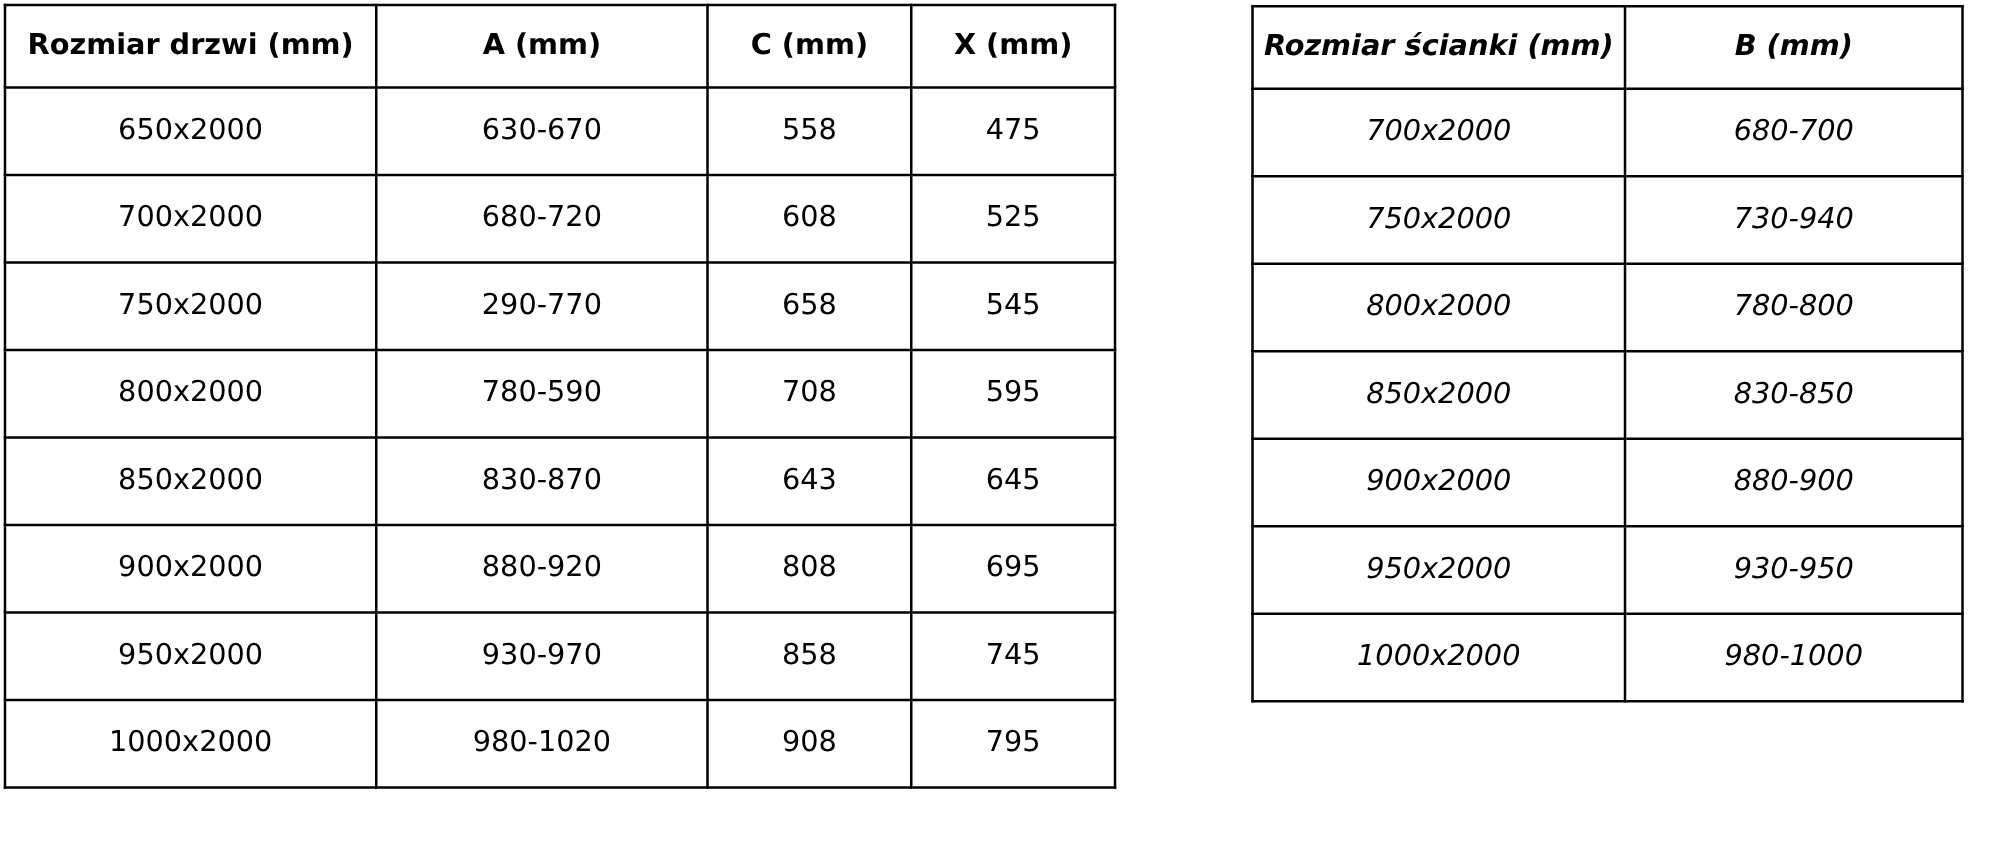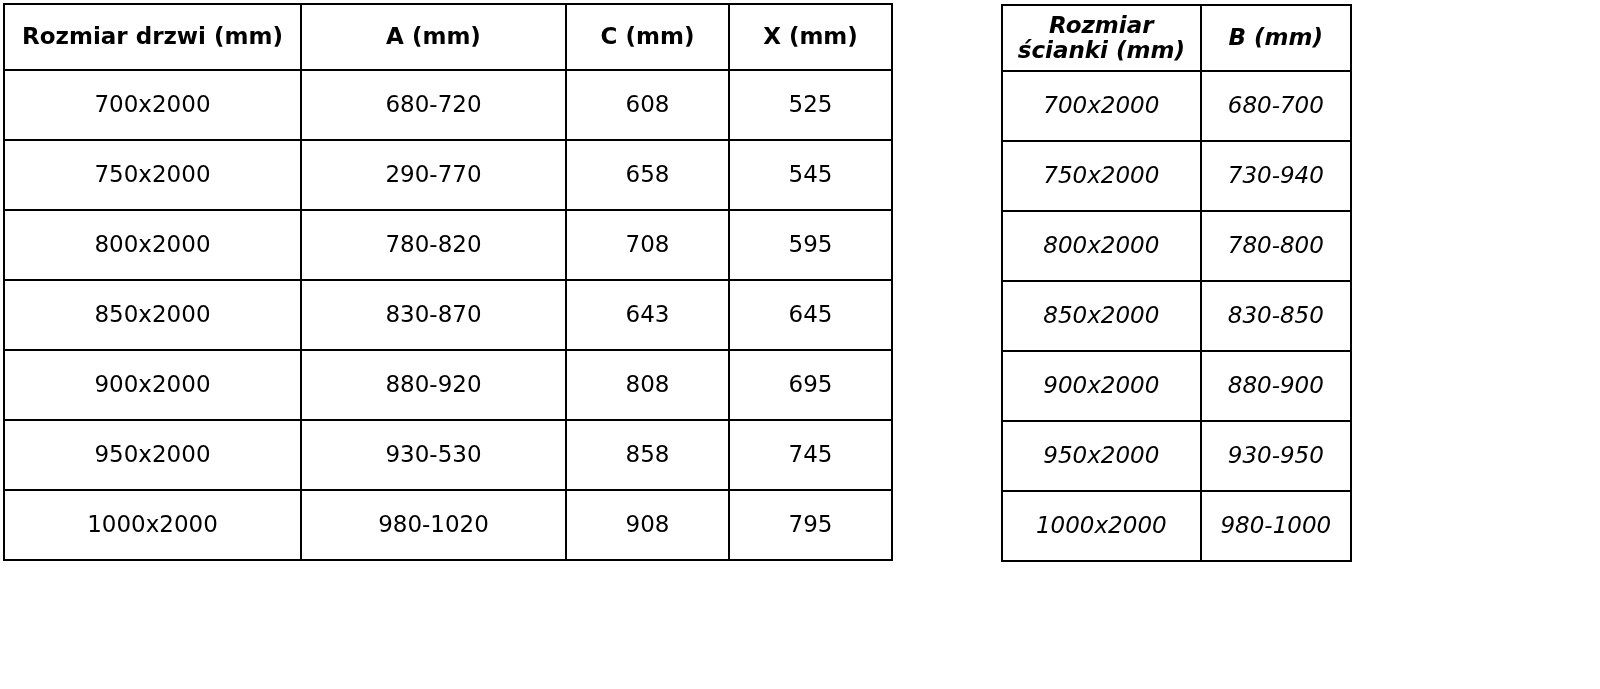--- a/index.html
+++ b/index.html
@@ -9,21 +9,21 @@
   }
   body {
     width: 1600px;
     height: 689px;
     font-family: "DejaVu Sans", sans-serif;
     color: #000000;
     overflow: hidden;
   }
   .page {
     position: relative;
-    width: 1352px;
+    width: 1600px;
     height: 689px;
   }
   table {
     border-collapse: collapse;
     table-layout: fixed;
   }
   th, td {
     border: 2px solid #000000;
     text-align: center;
     vertical-align: middle;
@@ -76,52 +76,58 @@
     <thead>
       <tr>
         <th>Rozmiar drzwi (mm)</th>
         <th>A (mm)</th>
         <th>C (mm)</th>
         <th>X (mm)</th>
       </tr>
     </thead>
     <tbody>
       <tr>
+        <td>650x2000</td>
+        <td>630-670</td>
+        <td>558</td>
+        <td>475</td>
+      </tr>
+      <tr>
         <td>700x2000</td>
         <td>680-720</td>
         <td>608</td>
         <td>525</td>
       </tr>
       <tr>
         <td>750x2000</td>
         <td>290-770</td>
         <td>658</td>
         <td>545</td>
       </tr>
       <tr>
         <td>800x2000</td>
-        <td>780-820</td>
+        <td>780-590</td>
         <td>708</td>
         <td>595</td>
       </tr>
       <tr>
         <td>850x2000</td>
         <td>830-870</td>
         <td>643</td>
         <td>645</td>
       </tr>
       <tr>
         <td>900x2000</td>
         <td>880-920</td>
         <td>808</td>
         <td>695</td>
       </tr>
       <tr>
         <td>950x2000</td>
-        <td>930-530</td>
+        <td>930-970</td>
         <td>858</td>
         <td>745</td>
       </tr>
       <tr>
         <td>1000x2000</td>
         <td>980-1020</td>
         <td>908</td>
         <td>795</td>
       </tr>
     </tbody>

